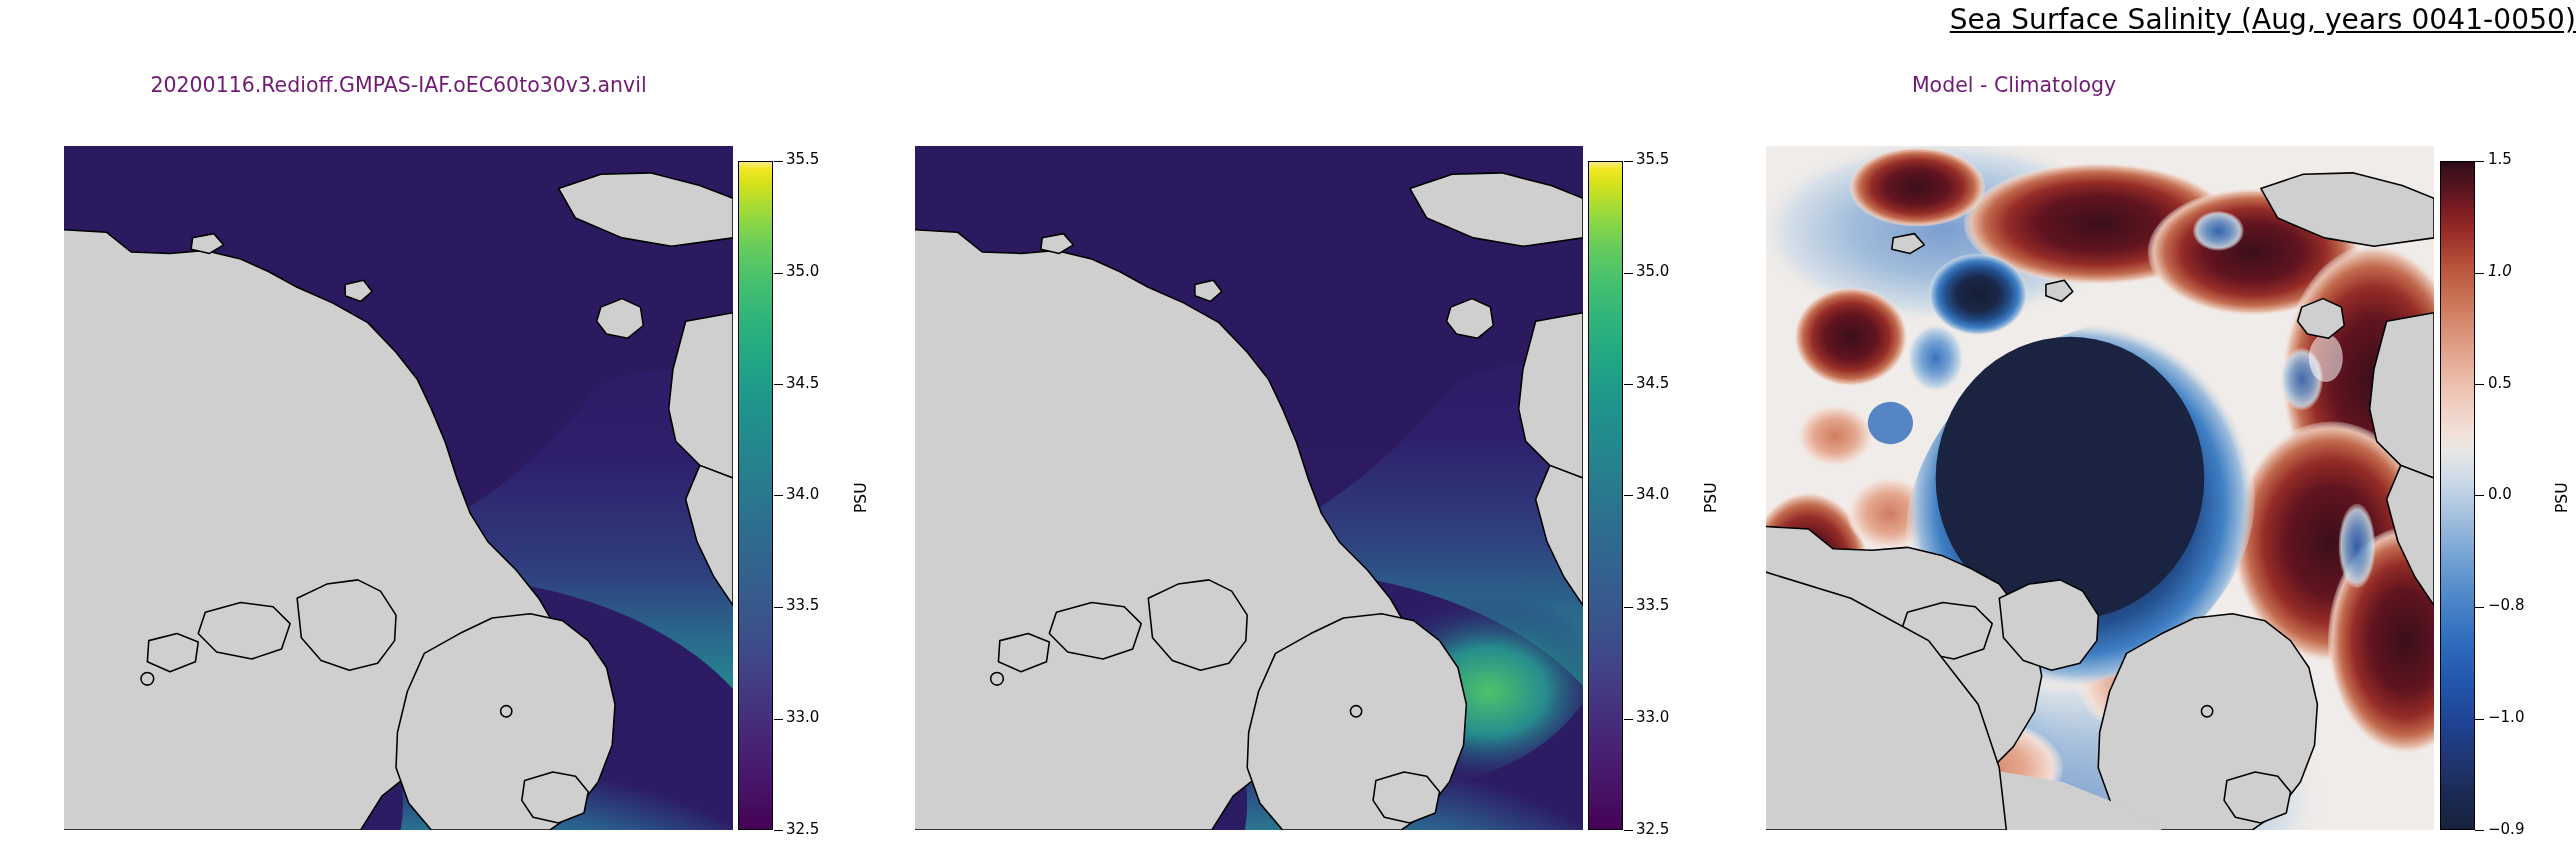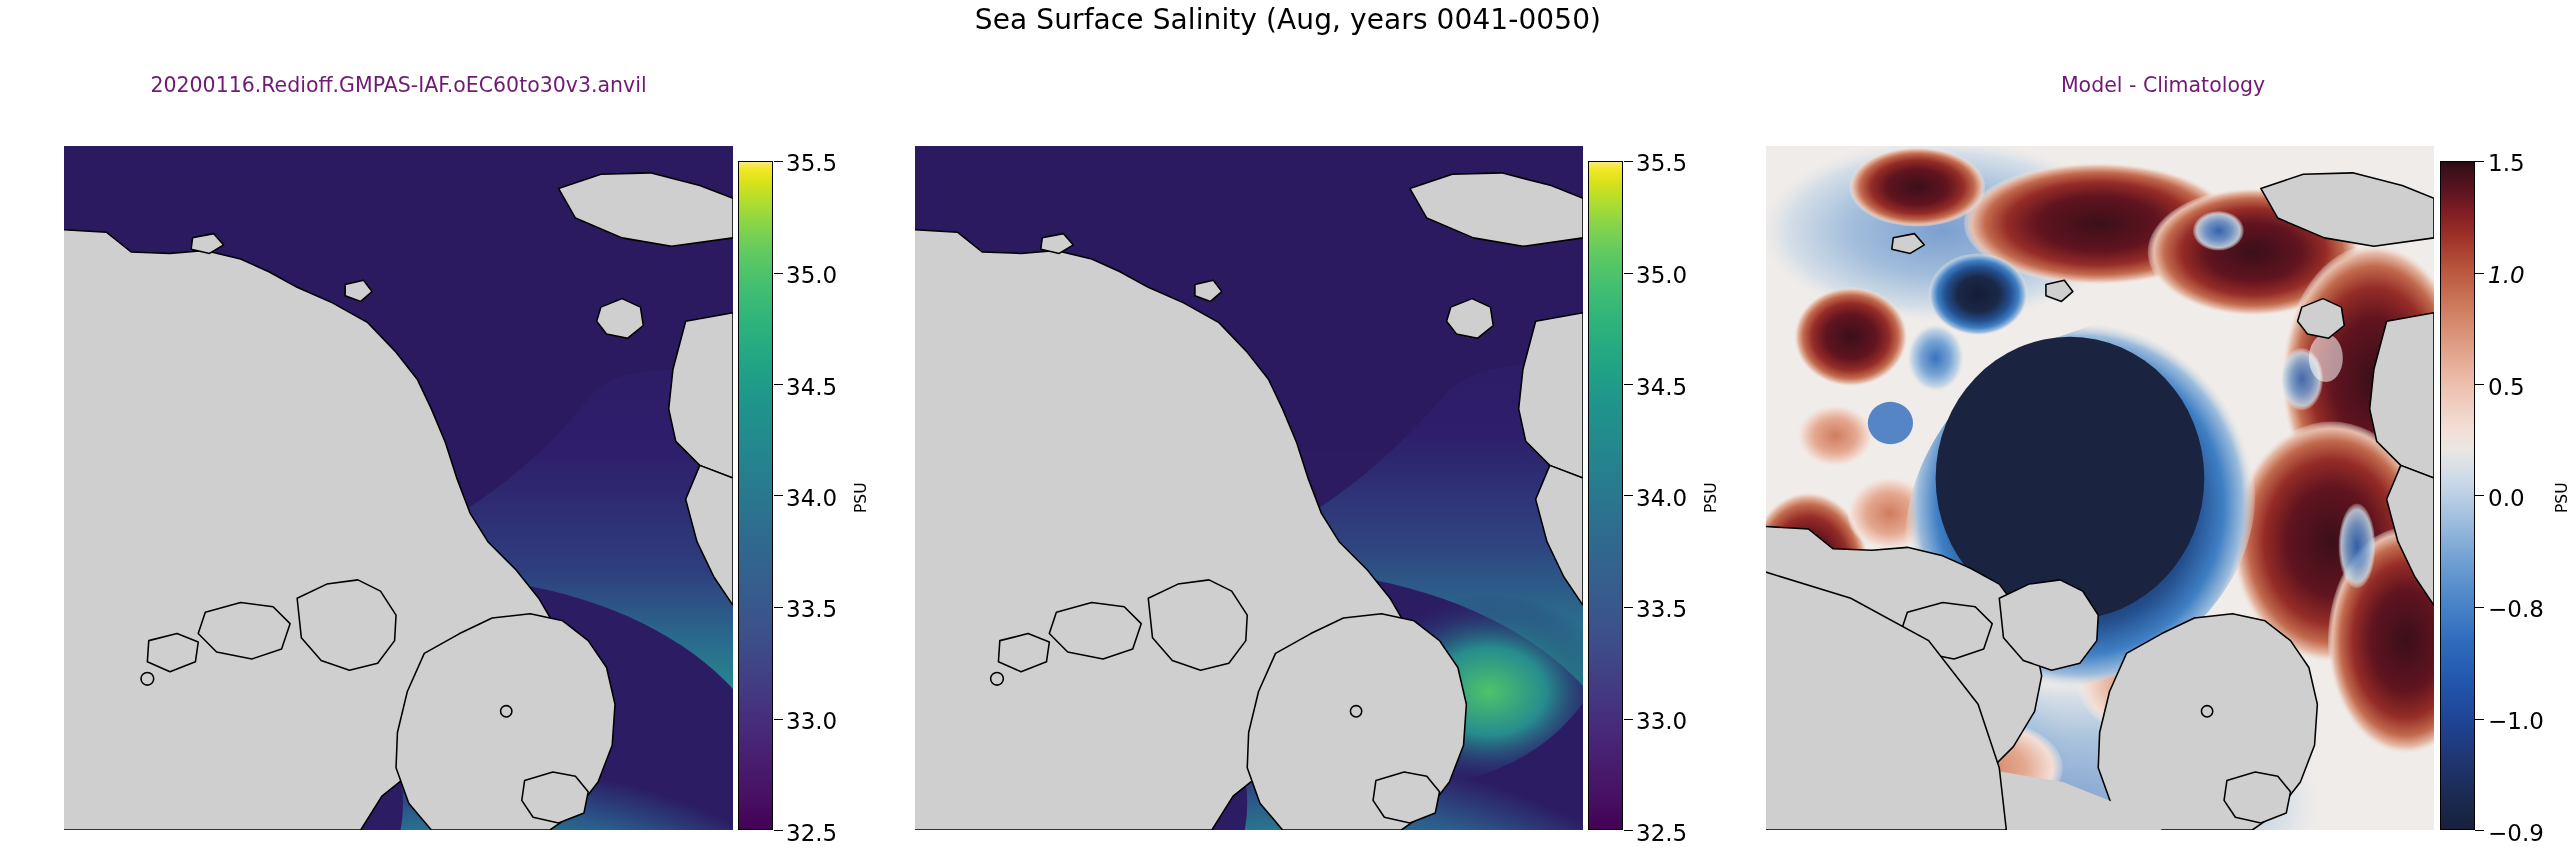--- a/index.html
+++ b/index.html
@@ -4,30 +4,30 @@
 <style>
   html,body{margin:0;padding:0;background:#ffffff;}
   body{width:2576px;height:856px;position:relative;
        font-family:"DejaVu Sans","Liberation Sans",sans-serif;
        -webkit-font-smoothing:antialiased;overflow:hidden;}
 
   #figure{position:absolute;inset:0;background:#ffffff;}
 
   
   .suptitle{
-    position:absolute;top:2.8px;left:0;width:2576px;text-align:center;
-    font-size:28px;color:#000;letter-spacing:0.1px;white-space:nowrap;
+    position:absolute;top:2.8px;left:0;width:2576px;text-align:right;
+    font-size:28px;color:#000;letter-spacing:0.1px;white-space:nowrap;text-decoration:underline;
   }
   .paneltitle{
     position:absolute;top:73px;font-size:20.5px;color:#701a75;
     text-align:center;white-space:nowrap;
   }
   #title-1{left:64px;width:669px;}
   #title-2{left:915px;width:668px;}
-  #title-3{left:1829px;width:668px;}
+  #title-3{left:1680px;width:668px;}
 
   
   .panel{position:absolute;top:146px;height:684px;overflow:hidden;
          background:#cfcfcf;}
   #panel-1{left:64px;width:669px;}
   #panel-2{left:915px;width:668px;}
   #panel-3{left:1766px;width:668px;}
 
   .maplayer{position:absolute;inset:0;}
   .landsvg{position:absolute;inset:0;width:100%;height:100%;}
@@ -50,21 +50,21 @@
 
   .cb-div{background:linear-gradient(to top,
       #17213c 0%,  #1b2a52 5%,  #1f3570 10%, #1f4394 16%, #2256ad 22%,
       #2f6bbd 28%, #4a84c8 34%, #6f9fd2 40%, #9dbcdd 46%, #c9d9e8 52%,
       #eae7e4 57%, #f3ded6 60%, #eec3b2 66%, #e0a189 72%, #cf7c5f 78%,
       #b9553c 84%, #9c2f28 89%, #7b1b22 93%, #581420 96%, #3a0f1a 99%,
       #2b0a14 100%);}
 
   
   .tick{position:absolute;width:9.2px;height:1.4px;background:#000;}
-  .ticklabel{position:absolute;font-size:23px;color:#000;white-space:nowrap;}
+  .ticklabel{position:absolute;font-size:15px;color:#000;white-space:nowrap;}
 
   .cbtitle{position:absolute;font-size:15.5px;color:#000;
            transform:rotate(-90deg);transform-origin:left top;white-space:nowrap;}
 </style>
 </head>
 <body>
 
 <div id="figure">
 
   <div class="suptitle">Sea Surface Salinity (Aug, years 0041-0050)</div>

